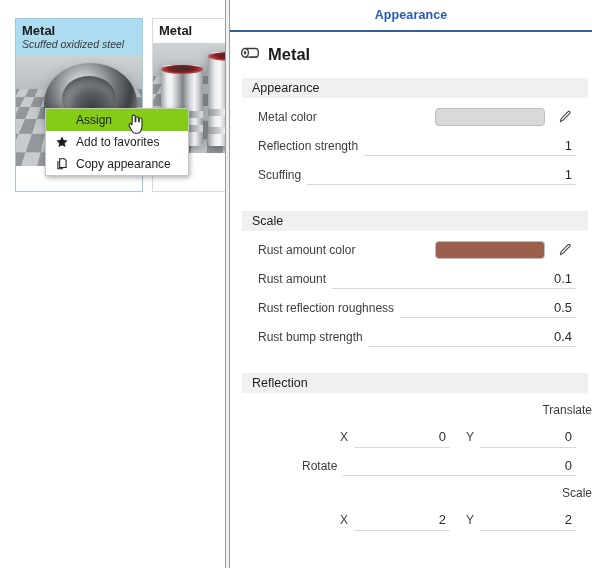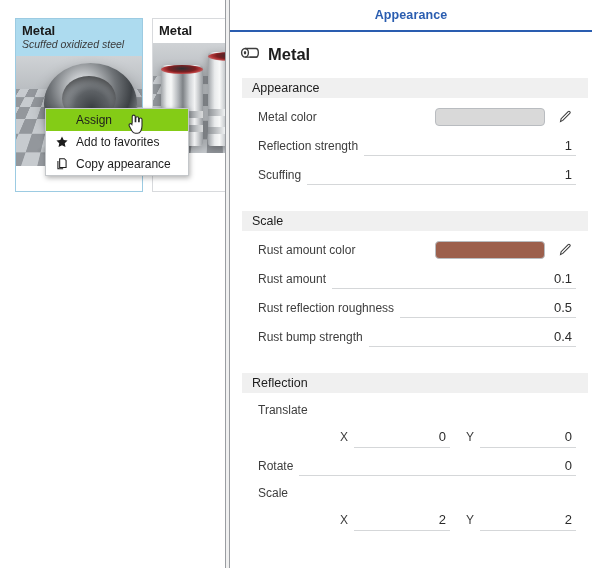--- a/index.html
+++ b/index.html
@@ -312,43 +312,44 @@
     display: flex;
     align-items: center;
     justify-content: center;
   }
 
   
   .sub-label-row {
     display: flex;
     align-items: center;
     height: 26px;
-    padding-left: 28px;
+    padding-left: 44px;
     font-size: 12px;
     color: #3d3d3d;
+    justify-content: flex-end;
   }
   .xy-row {
     display: flex;
     align-items: center;
     height: 28px;
     padding-left: 110px;
     padding-right: 16px;
   }
   .xy-group {
     display: flex;
     align-items: center;
     flex: 1 1 0;
   }
   .xy-group + .xy-group { margin-left: 16px; }
   .axis-label {
     font-size: 12px;
     color: #3d3d3d;
     flex: 0 0 auto;
   }
-  .rotate-row { padding-left: 28px; }
+  .rotate-row { padding-left: 28px; margin-left: 44px; }
 </style>
 </head>
 <body>
 
 <div id="app">
 
   <div id="library-panel">
 
     <div class="card-grid">
 

